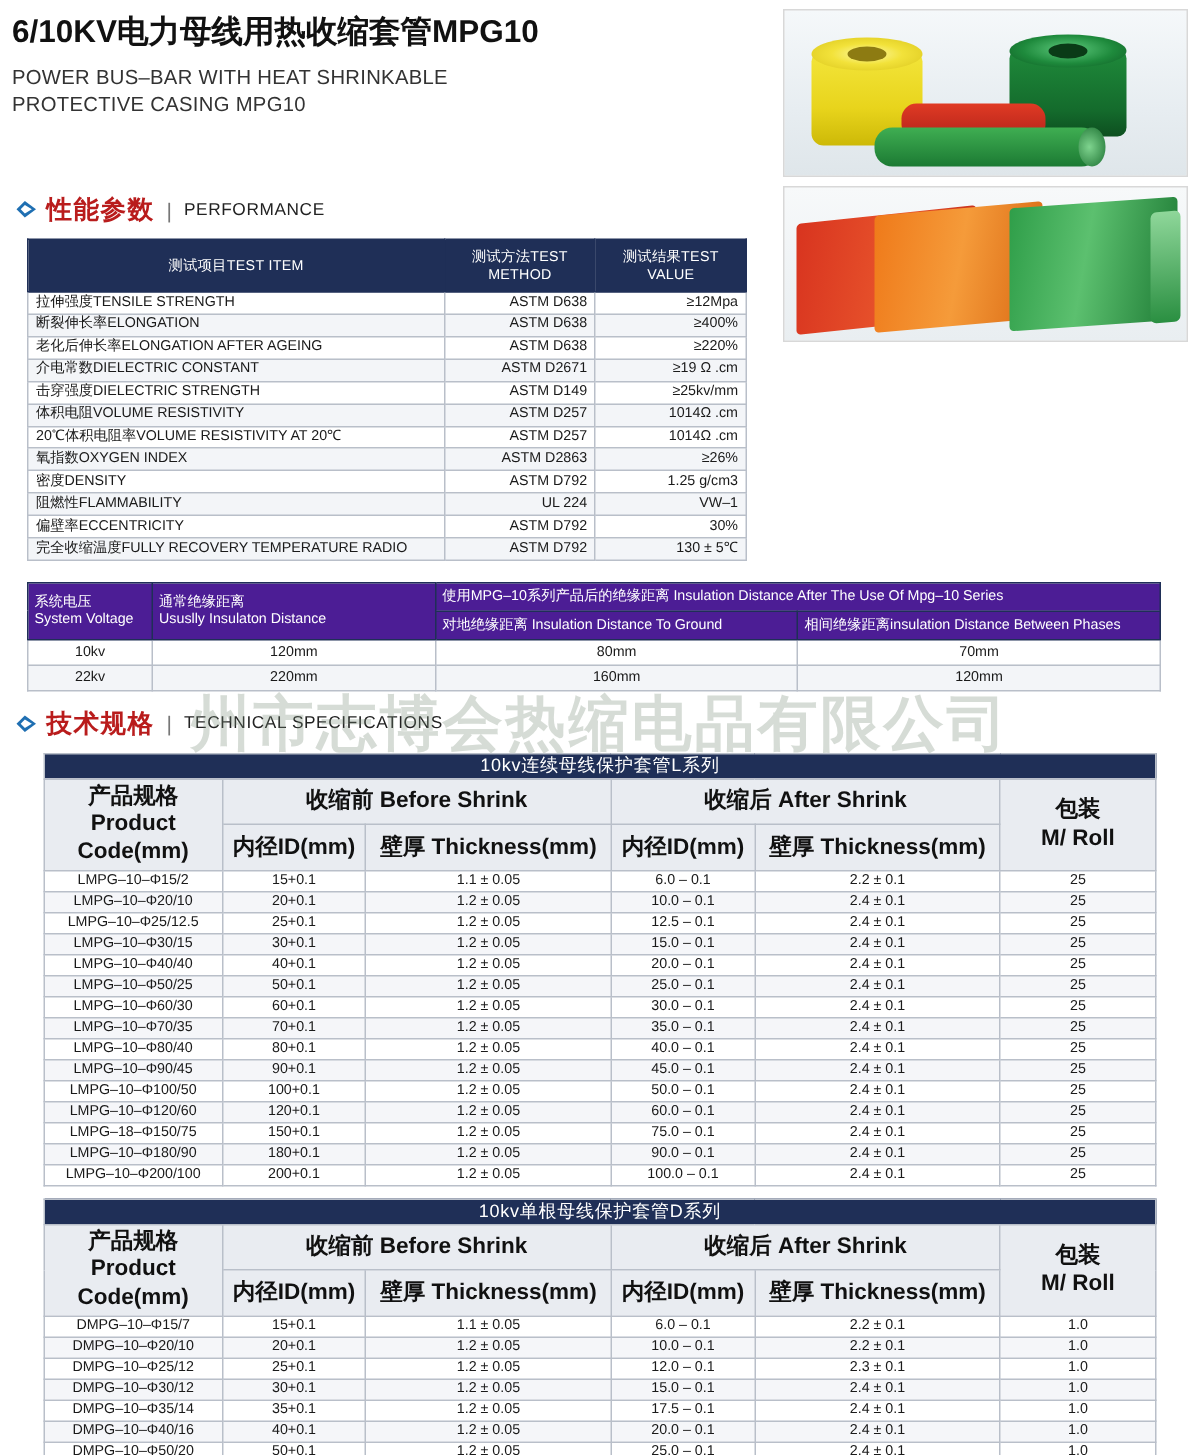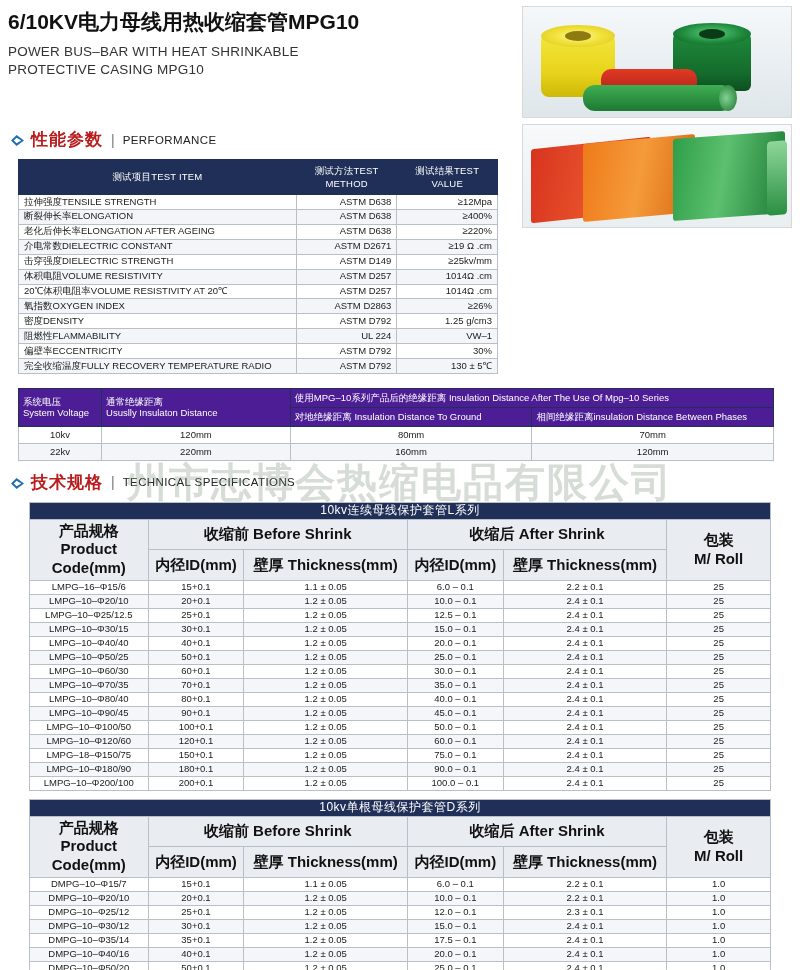--- a/index.html
+++ b/index.html
@@ -434,21 +434,21 @@
       </tr>
       <tr>
         <th>内径ID(mm)</th>
         <th>壁厚 Thickness(mm)</th>
         <th>内径ID(mm)</th>
         <th>壁厚 Thickness(mm)</th>
       </tr>
     </thead>
     <tbody id="l-body">
         <tr>
-          <td>LMPG–16–Φ15/6</td>
+          <td>LMPG–10–Φ15/2</td>
           <td>15+0.1</td>
           <td>1.1 ± 0.05</td>
           <td>6.0 – 0.1</td>
           <td>2.2 ± 0.1</td>
           <td>25</td>
         </tr>
         <tr>
           <td>LMPG–10–Φ20/10</td>
           <td>20+0.1</td>
           <td>1.2 ± 0.05</td>

